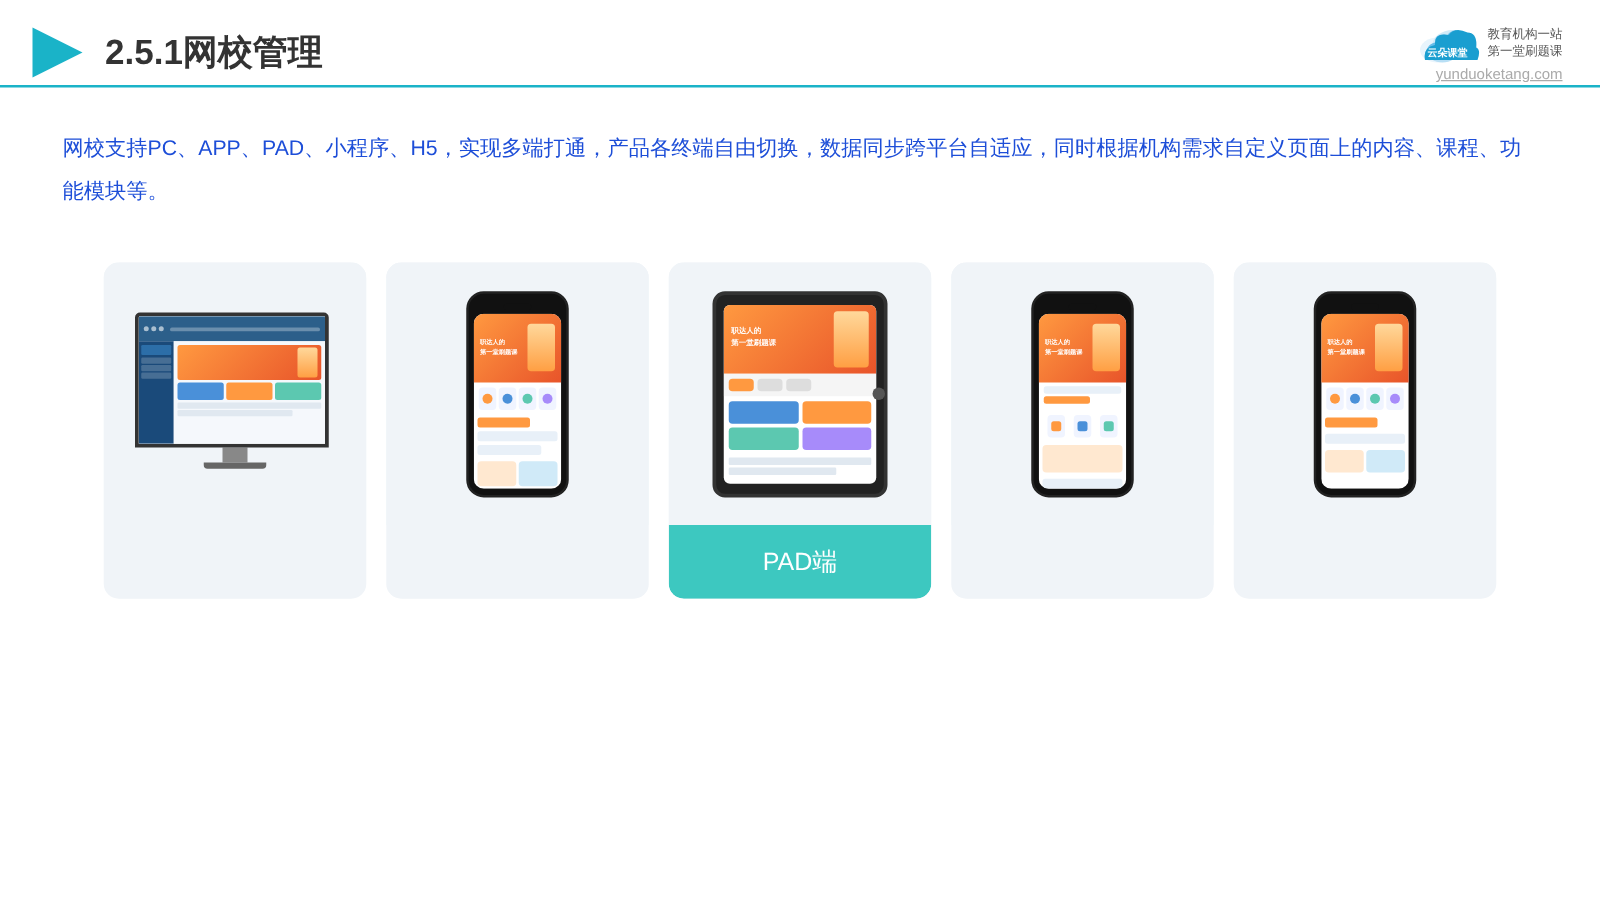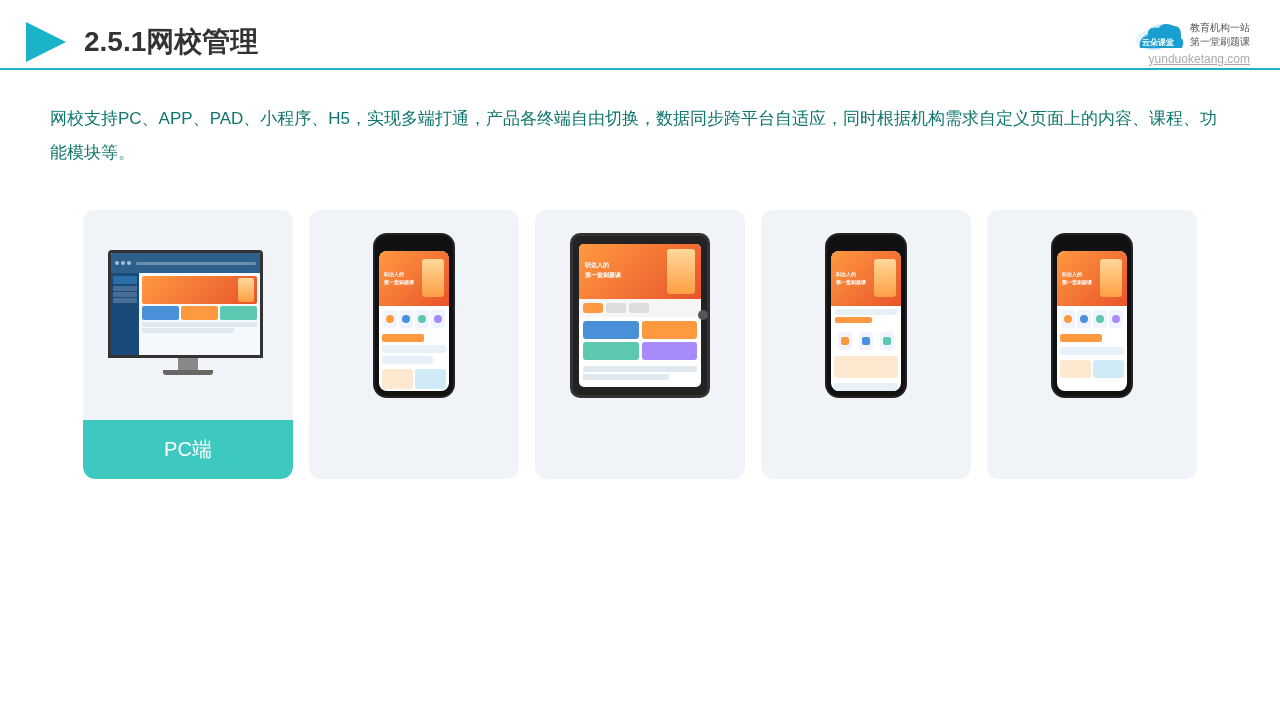--- a/index.html
+++ b/index.html
@@ -32,21 +32,21 @@
     .page-title {
       font-size: 28px;
       font-weight: bold;
       color: #333;
     }
 
     
     .description {
       padding: 32px 50px 20px 50px;
       font-size: 17px;
-      color: #0f766e;
+      color: #1d4ed8;
       line-height: 2;
     }
 
     
     .cards-container {
       display: flex;
       gap: 16px;
       padding: 20px 50px 30px 50px;
       justify-content: center;
     }
@@ -385,21 +385,20 @@
                 <div style="height:5px;background:#e0e8f0;border-radius:1px;margin-bottom:1px;"></div>
                 <div style="height:5px;background:#e0e8f0;border-radius:1px;width:80%;"></div>
               </div>
             </div>
           </div>
         </div>
         <div class="monitor-stand"></div>
         <div class="monitor-base"></div>
       </div>
     </div>
-    <div class="card-label">PC端</div>
   </div>
 
   <div class="card">
     <div class="card-image-area">
       <div class="phone-mockup">
         <div class="phone-notch"></div>
         <div class="phone-screen">
           <div class="phone-screen-content">
             <div class="phone-banner">
               <div class="phone-banner-text">职达人的<br>第一堂刷题课</div>
@@ -454,20 +453,21 @@
             <div class="tablet-cell c3"></div>
             <div class="tablet-cell c4"></div>
           </div>
           <div style="padding:2px 4px;display:flex;flex-direction:column;gap:2px;">
             <div style="height:6px;background:#e0e8f0;border-radius:1px;"></div>
             <div style="height:6px;background:#e0e8f0;border-radius:1px;width:75%;"></div>
           </div>
         </div>
       </div>
     </div>
+    <div class="card-label">PAD端</div>
   </div>
 
   <div class="card">
     <div class="card-image-area">
       <div class="phone-mockup">
         <div class="phone-notch"></div>
         <div class="phone-screen">
           <div class="phone-screen-content">
             <div class="phone-banner">
               <div class="phone-banner-text">职达人的<br>第一堂刷题课</div>

